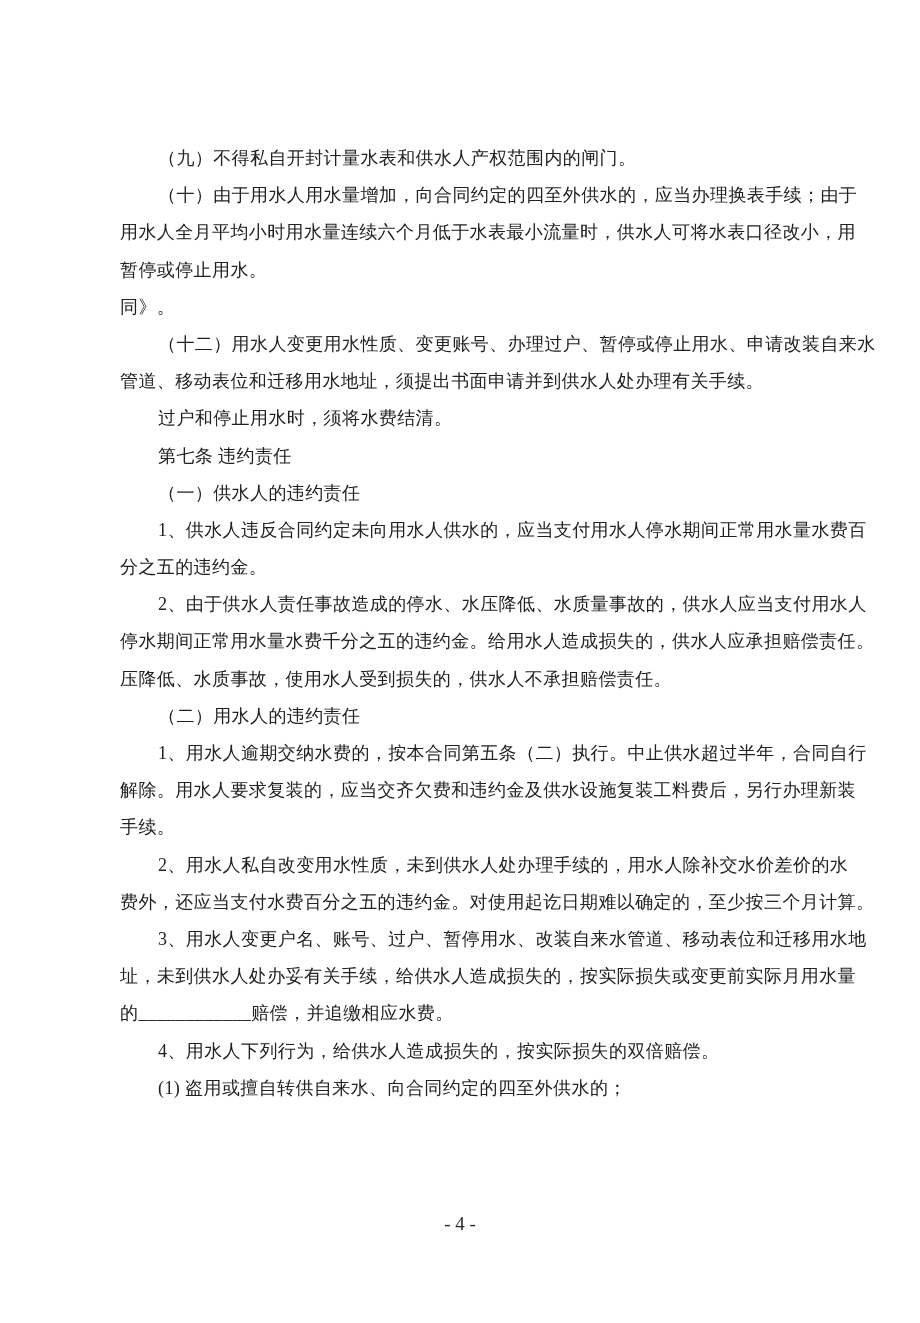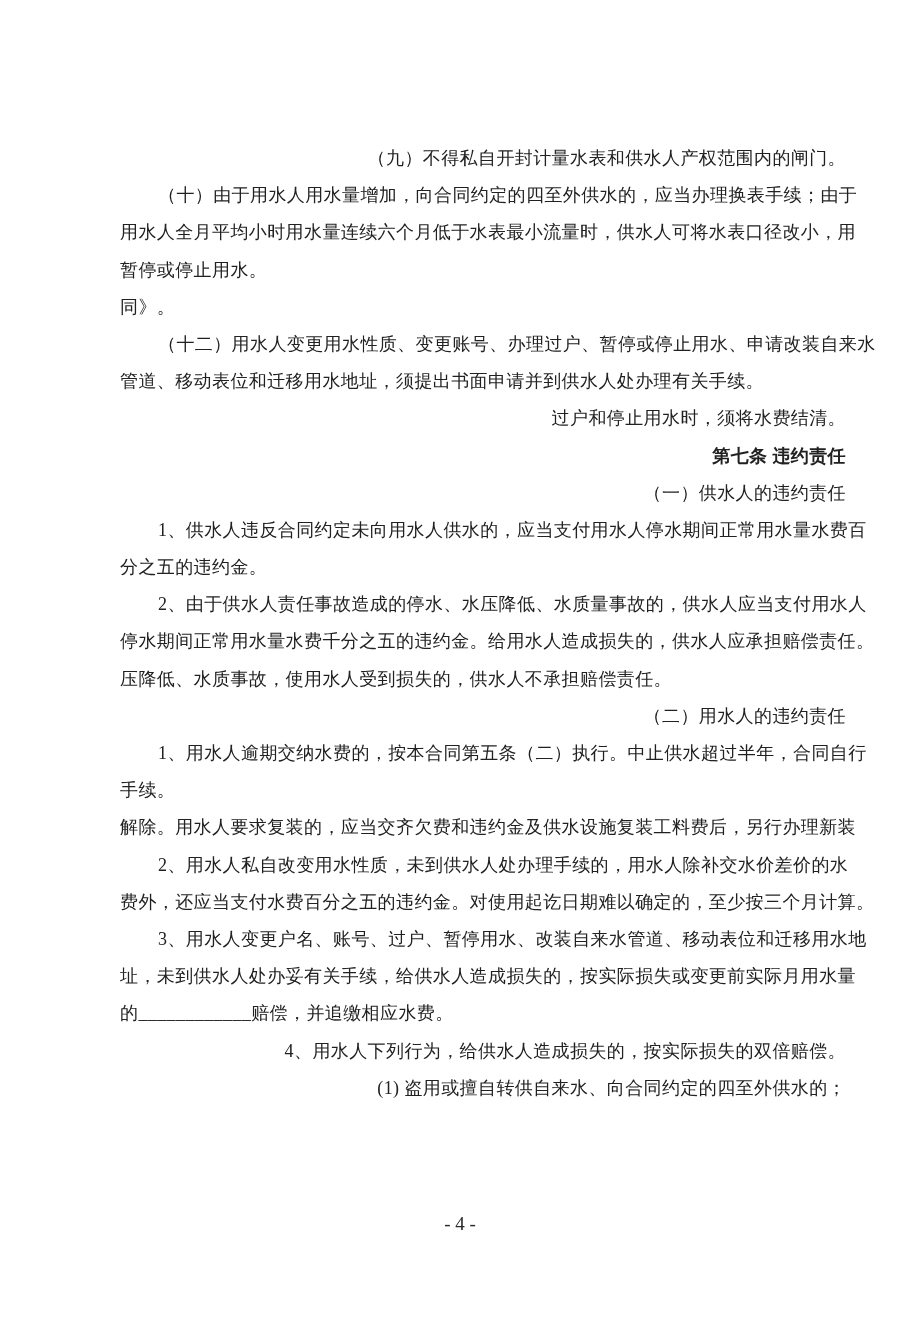--- a/index.html
+++ b/index.html
@@ -28,24 +28,23 @@
     padding: 0;
   }
   .line {
     height: 37.2px;
     line-height: 37.2px;
     white-space: nowrap;
     letter-spacing: 0.4px;
   }
   .indent {
     padding-left: 38px;
-    text-align: right;
   }
   .heading .line {
-    font-weight: bold;
+    font-weight: normal;
   }
   .footer {
     position: absolute;
     left: 0;
     top: 1205px;
     width: 920px;
     text-align: center;
     font-size: 19px;
     line-height: 37.2px;
     color: #2a2a2a;
@@ -89,22 +88,22 @@
         <div class="line">停水期间正常用水量水费千分之五的违约金。给用水人造成损失的，供水人应承担赔偿责任。</div>
       </div>
       <div class="para">
         <div class="line">压降低、水质事故，使用水人受到损失的，供水人不承担赔偿责任。</div>
       </div>
       <div class="para">
         <div class="line indent">（二）用水人的违约责任</div>
       </div>
       <div class="para">
         <div class="line indent">1、用水人逾期交纳水费的，按本合同第五条（二）执行。中止供水超过半年，合同自行</div>
+        <div class="line">解除。用水人要求复装的，应当交齐欠费和违约金及供水设施复装工料费后，另行办理新装</div>
         <div class="line">手续。</div>
-        <div class="line">解除。用水人要求复装的，应当交齐欠费和违约金及供水设施复装工料费后，另行办理新装</div>
       </div>
       <div class="para">
         <div class="line indent">2、用水人私自改变用水性质，未到供水人处办理手续的，用水人除补交水价差价的水</div>
         <div class="line">费外，还应当支付水费百分之五的违约金。对使用起讫日期难以确定的，至少按三个月计算。</div>
       </div>
       <div class="para">
         <div class="line indent">3、用水人变更户名、账号、过户、暂停用水、改装自来水管道、移动表位和迁移用水地</div>
         <div class="line">址，未到供水人处办妥有关手续，给供水人造成损失的，按实际损失或变更前实际月用水量</div>
         <div class="line">的____________赔偿，并追缴相应水费。</div>
       </div>

